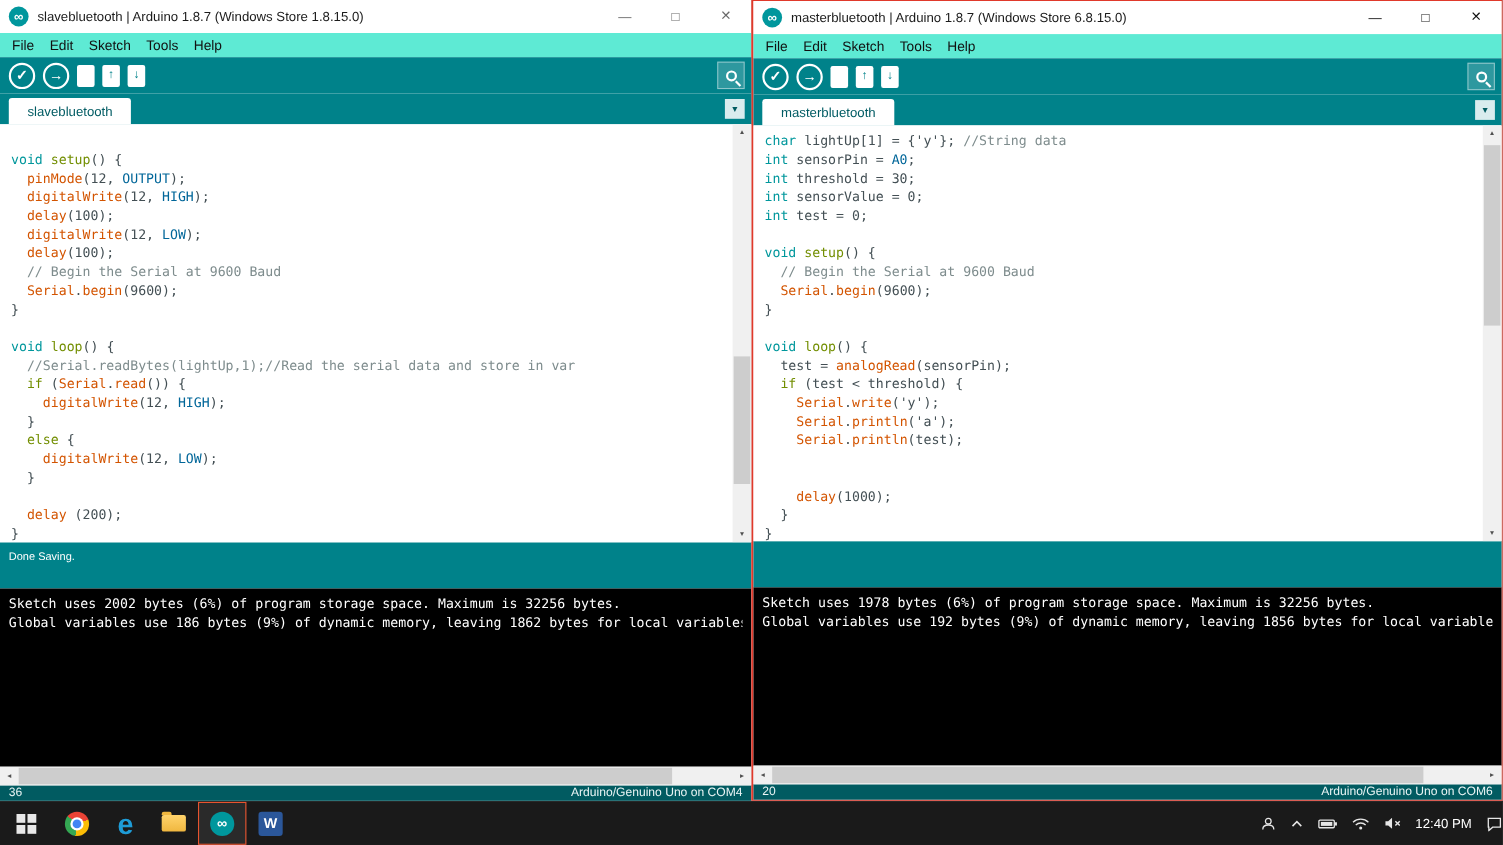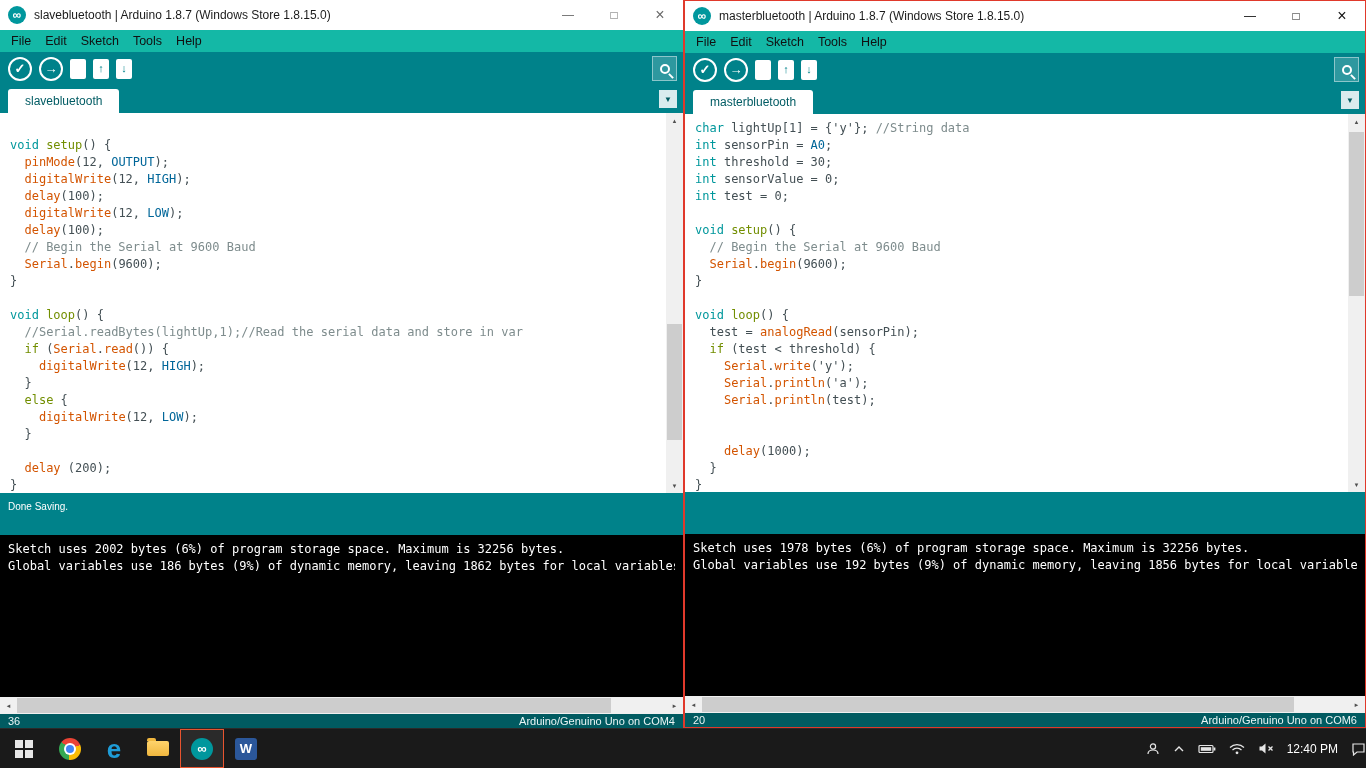--- a/index.html
+++ b/index.html
@@ -14,21 +14,21 @@
   .titlebar { height:30px; background:#fff; display:flex; align-items:center; padding-left:8px; flex:0 0 auto; }
   .app-icon { width:18px; height:18px; border-radius:50%; background:#00979D; color:#fff; font-size:12px; line-height:18px; text-align:center; font-weight:bold; flex:0 0 auto; }
   .title-text { margin-left:8px; font-size:12px; color:#1b1b1b; white-space:nowrap; }
   .win-controls { margin-left:auto; display:flex; height:100%; }
   .wc { width:46px; height:100%; display:flex; align-items:center; justify-content:center; font-size:12px; color:#444; }
   .wc.close { font-size:16px; }
   .win-left .wc { color:#6a6a6a; }
   .win-right .wc { color:#111; }
 
   
-  .menubar { height:22px; background:#14b8a6; display:flex; align-items:center; padding-left:4px; flex:0 0 auto; }
+  .menubar { height:22px; background:#5eead4; display:flex; align-items:center; padding-left:4px; flex:0 0 auto; }
   .menu-item { padding:0 7px; font-size:12.5px; color:#111; }
 
   
   .toolbar { height:33px; background:var(--teal_main); display:flex; align-items:center; padding-left:8px; gap:7px; position:relative; flex:0 0 auto; }
   .tbtn { background:none; border:none; display:flex; align-items:center; justify-content:center; cursor:default; }
   .tbtn.round { width:24px; height:24px; border:2px solid #fff; border-radius:50%; color:#fff; font-size:13px; font-weight:bold; }
   .tbtn.round .glyph { line-height:1; }
   .sheet { width:16px; height:20px; background:#fff; border-radius:2px; display:flex; align-items:center; justify-content:center; }
   .sheet .arr { color:var(--teal_main); font-size:11px; font-weight:bold; line-height:1; }
   .tbtn.monitor { position:absolute; right:6px; top:4px; width:25px; height:25px; background:rgba(255,255,255,0.18); border:1px solid rgba(255,255,255,0.45); }
@@ -171,21 +171,21 @@
       </div>
       <div class="bottombar">
         <span>36</span>
         <span>Arduino/Genuino Uno on COM4</span>
       </div>
     </section>
 
     <section class="ide-window win-right">
       <header class="titlebar">
         <span class="app-icon">∞</span>
-        <span class="title-text">masterbluetooth | Arduino 1.8.7 (Windows Store 1.8.15.0)</span>
+        <span class="title-text">masterbluetooth | Arduino 1.8.7 (Windows Store 6.8.15.0)</span>
         <span class="win-controls">
           <span class="wc">—</span>
           <span class="wc">□</span>
           <span class="wc close">×</span>
         </span>
       </header>
       <nav class="menubar">
           <span class="menu-item">File</span>
           <span class="menu-item">Edit</span>
           <span class="menu-item">Sketch</span>

